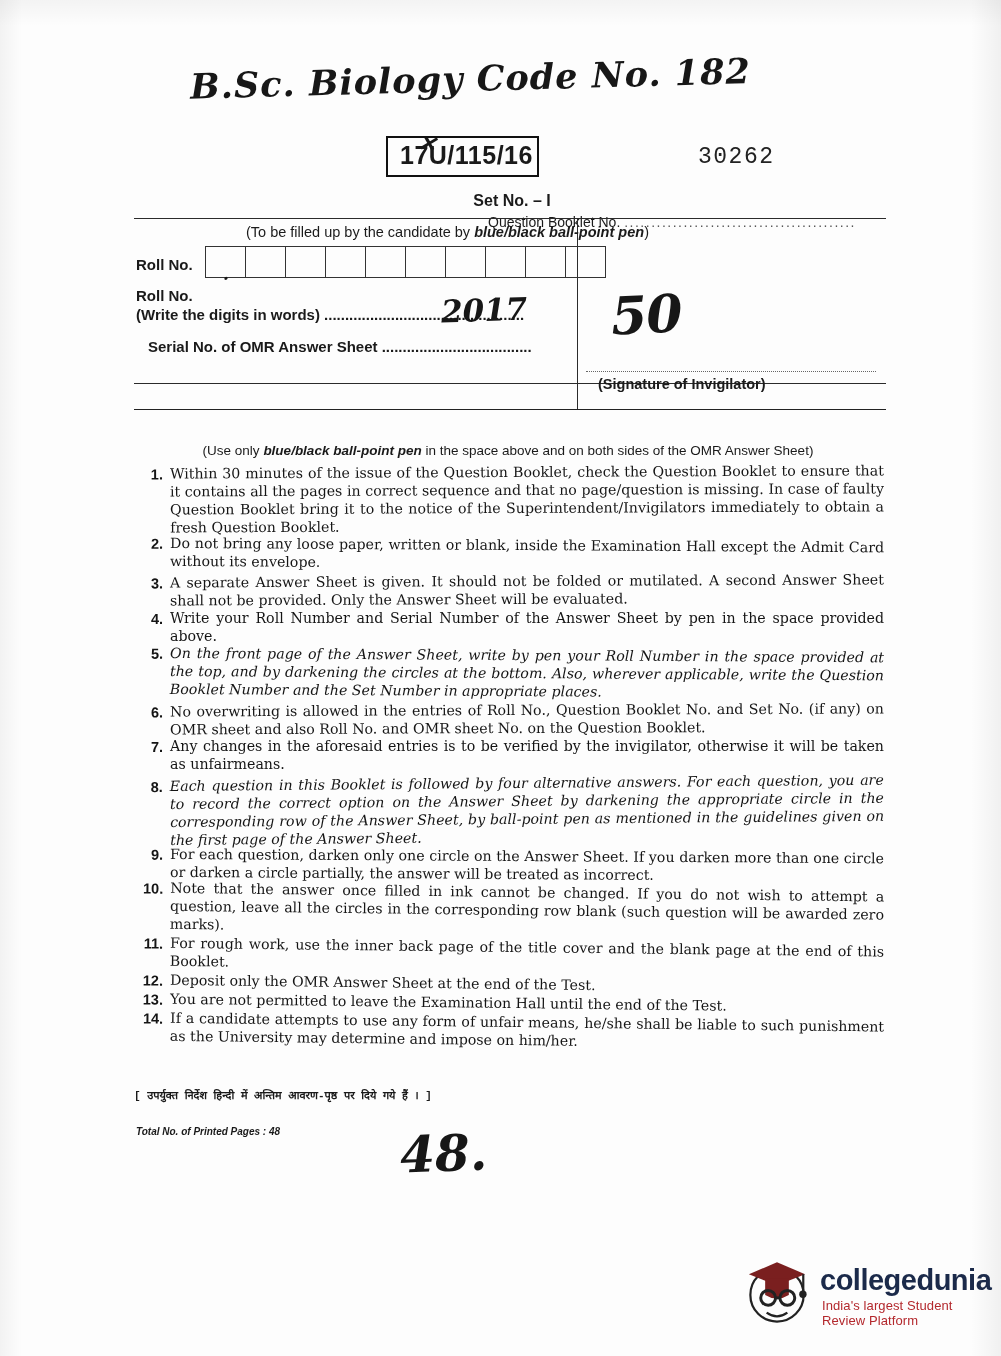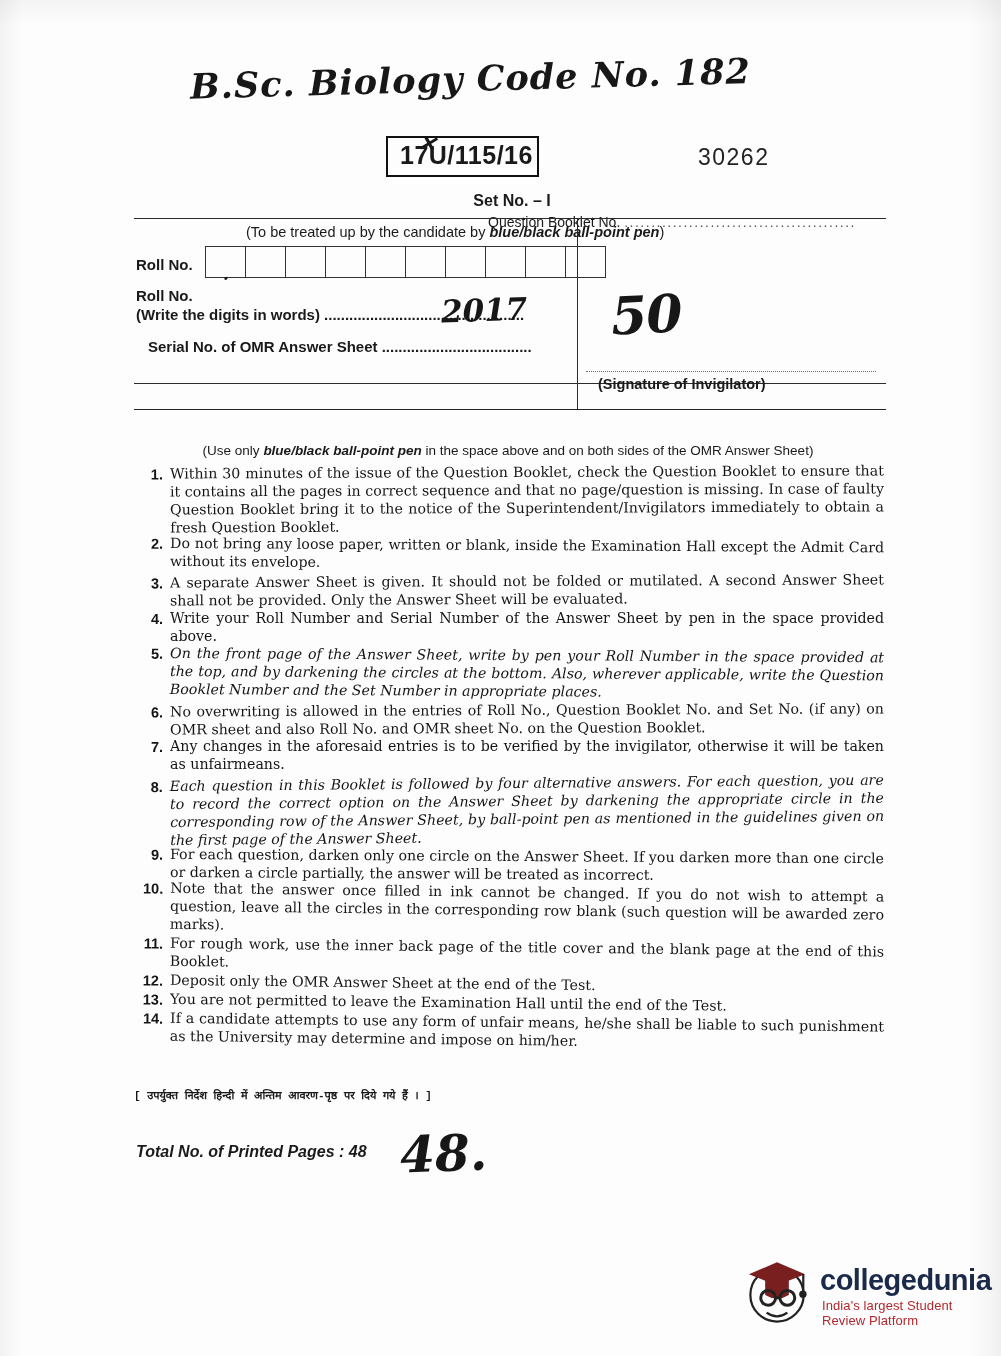--- a/index.html
+++ b/index.html
@@ -72,21 +72,21 @@
     position: absolute;
     left: 290px;
     top: 96px;
     font-size: 22px;
     transform: rotate(8deg);
   }
   .serial-no {
     position: absolute;
     left: 570px;
     top: 110px;
-    font-family: Liberation Sans, sans-serif;
+    font-family: Liberation Mono, monospace;
     font-style: normal;
     font-weight: 400;
     font-size: 23px;
     letter-spacing: 1.5px;
     color: #222;
   }
 
   
   .row-setno {
     position: absolute;
@@ -292,24 +292,23 @@
     left: 6px;
     top: 1053px;
     font-family: Liberation Mono, monospace;
     font-size: 11px;
     font-weight: 700;
   }
   .total-pages {
     position: absolute;
     left: 8px;
     top: 1092px;
-    font-size: 16px;
+    font-size: 10px;
     font-weight: 700;
     font-style: italic;
-    margin-top: 17px;
   }
   .hw-48 {
     position: absolute;
     left: 272px;
     top: 1090px;
     font-size: 50px;
     transform: rotate(-2deg);
   }
 
   
@@ -366,21 +365,21 @@
     <div class="row-setno">Set No. – I</div>
     <div class="qbn">
       <span>Question Booklet No.</span>
       <span class="dots">...........................................</span>
     </div>
 
     <div class="hr-top"></div>
     <div class="v-sep"></div>
 
     <div class="fill-note">
-      <span>(To be treated up by the candidate by </span><b>blue/black ball-point pen</b><span>)</span>
+      <span>(To be filled up by the candidate by </span><b>blue/black ball-point pen</b><span>)</span>
     </div>
 
     <div class="lbl-roll1">Roll No.</div>
     <div class="roll-grid">
       <div class="roll-cell"></div>
       <div class="roll-cell"></div>
       <div class="roll-cell"></div>
       <div class="roll-cell"></div>
       <div class="roll-cell"></div>
       <div class="roll-cell"></div>

